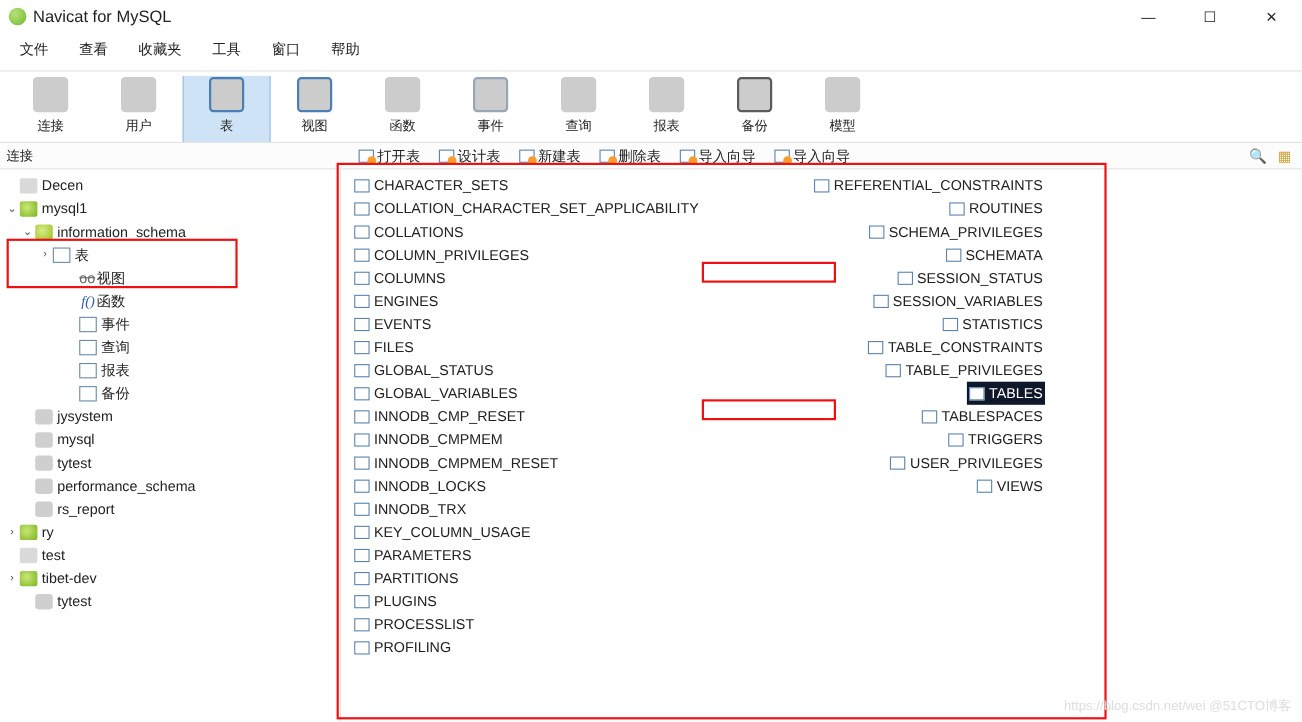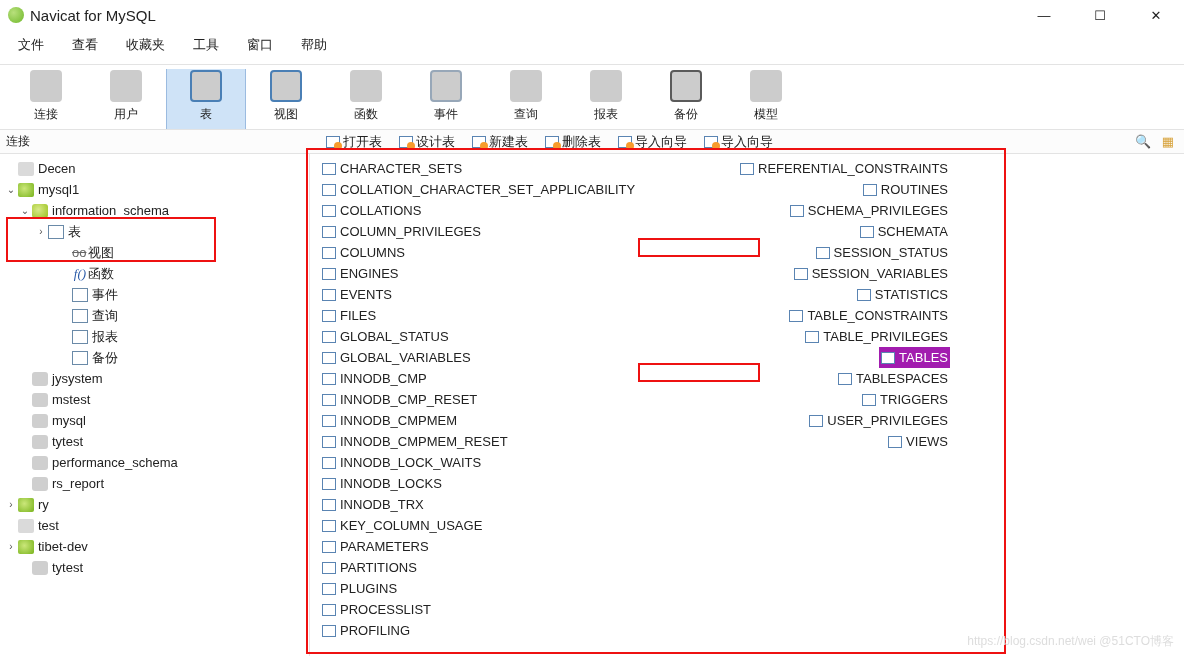--- a/index.html
+++ b/index.html
@@ -68,21 +68,21 @@
   .lvl3 { padding-left:58px; }
 
   
   .redbox { border:2px solid #e11; position:absolute; pointer-events:none; }
 
   
   .content { flex:1; position:relative; padding:4px 8px 4px 10px; overflow:hidden; }
   .table-cols { display:flex; gap:10px; }
   .col { display:flex; flex-direction:column; }
   .listitem { display:flex; align-items:center; height:21px; gap:4px; padding:0 2px; }
-  .listitem.selected { background:#a21caf; color:#fff; }
+  .listitem.selected { background:#0f172a; color:#fff; }
   .listitem.selected span { color:#fff; }
   .liicon { width:14px; height:12px; background:#fff; border:1px solid #5a84b2; display:inline-block; }
   .listitem .txt { font-size:13px; }
   .col1 { width:320px; }
   .col2 { width:300px;align-items:flex-end; }
 
   .watermark { position:absolute; right:10px; bottom:6px; color:#ddd; font-size:12px; pointer-events:none; }
 </style>
 </head>
 <body>
@@ -239,25 +239,20 @@
           <span> 备份</span>
         </div>
         <div class="tree-row lvl1">
           <span class="twist"></span>
           <span class="ticon ti-db-off"></span>
           <span> jysystem</span>
         </div>
         <div class="tree-row lvl1">
           <span class="twist"></span>
           <span class="ticon ti-db-off"></span>
-          <span> mstest</span>
-        </div>
-        <div class="tree-row lvl1">
-          <span class="twist"></span>
-          <span class="ticon ti-db-off"></span>
           <span> mysql</span>
         </div>
         <div class="tree-row lvl1">
           <span class="twist"></span>
           <span class="ticon ti-db-off"></span>
           <span> tytest</span>
         </div>
         <div class="tree-row lvl1">
           <span class="twist"></span>
           <span class="ticon ti-db-off"></span>
@@ -328,37 +323,29 @@
           <div class="listitem">
             <span class="liicon"></span>
             <span class="txt">GLOBAL_STATUS</span>
           </div>
           <div class="listitem">
             <span class="liicon"></span>
             <span class="txt">GLOBAL_VARIABLES</span>
           </div>
           <div class="listitem">
             <span class="liicon"></span>
-            <span class="txt">INNODB_CMP</span>
-          </div>
-          <div class="listitem">
-            <span class="liicon"></span>
             <span class="txt">INNODB_CMP_RESET</span>
           </div>
           <div class="listitem">
             <span class="liicon"></span>
             <span class="txt">INNODB_CMPMEM</span>
           </div>
           <div class="listitem">
             <span class="liicon"></span>
             <span class="txt">INNODB_CMPMEM_RESET</span>
-          </div>
-          <div class="listitem">
-            <span class="liicon"></span>
-            <span class="txt">INNODB_LOCK_WAITS</span>
           </div>
           <div class="listitem">
             <span class="liicon"></span>
             <span class="txt">INNODB_LOCKS</span>
           </div>
           <div class="listitem">
             <span class="liicon"></span>
             <span class="txt">INNODB_TRX</span>
           </div>
           <div class="listitem">

